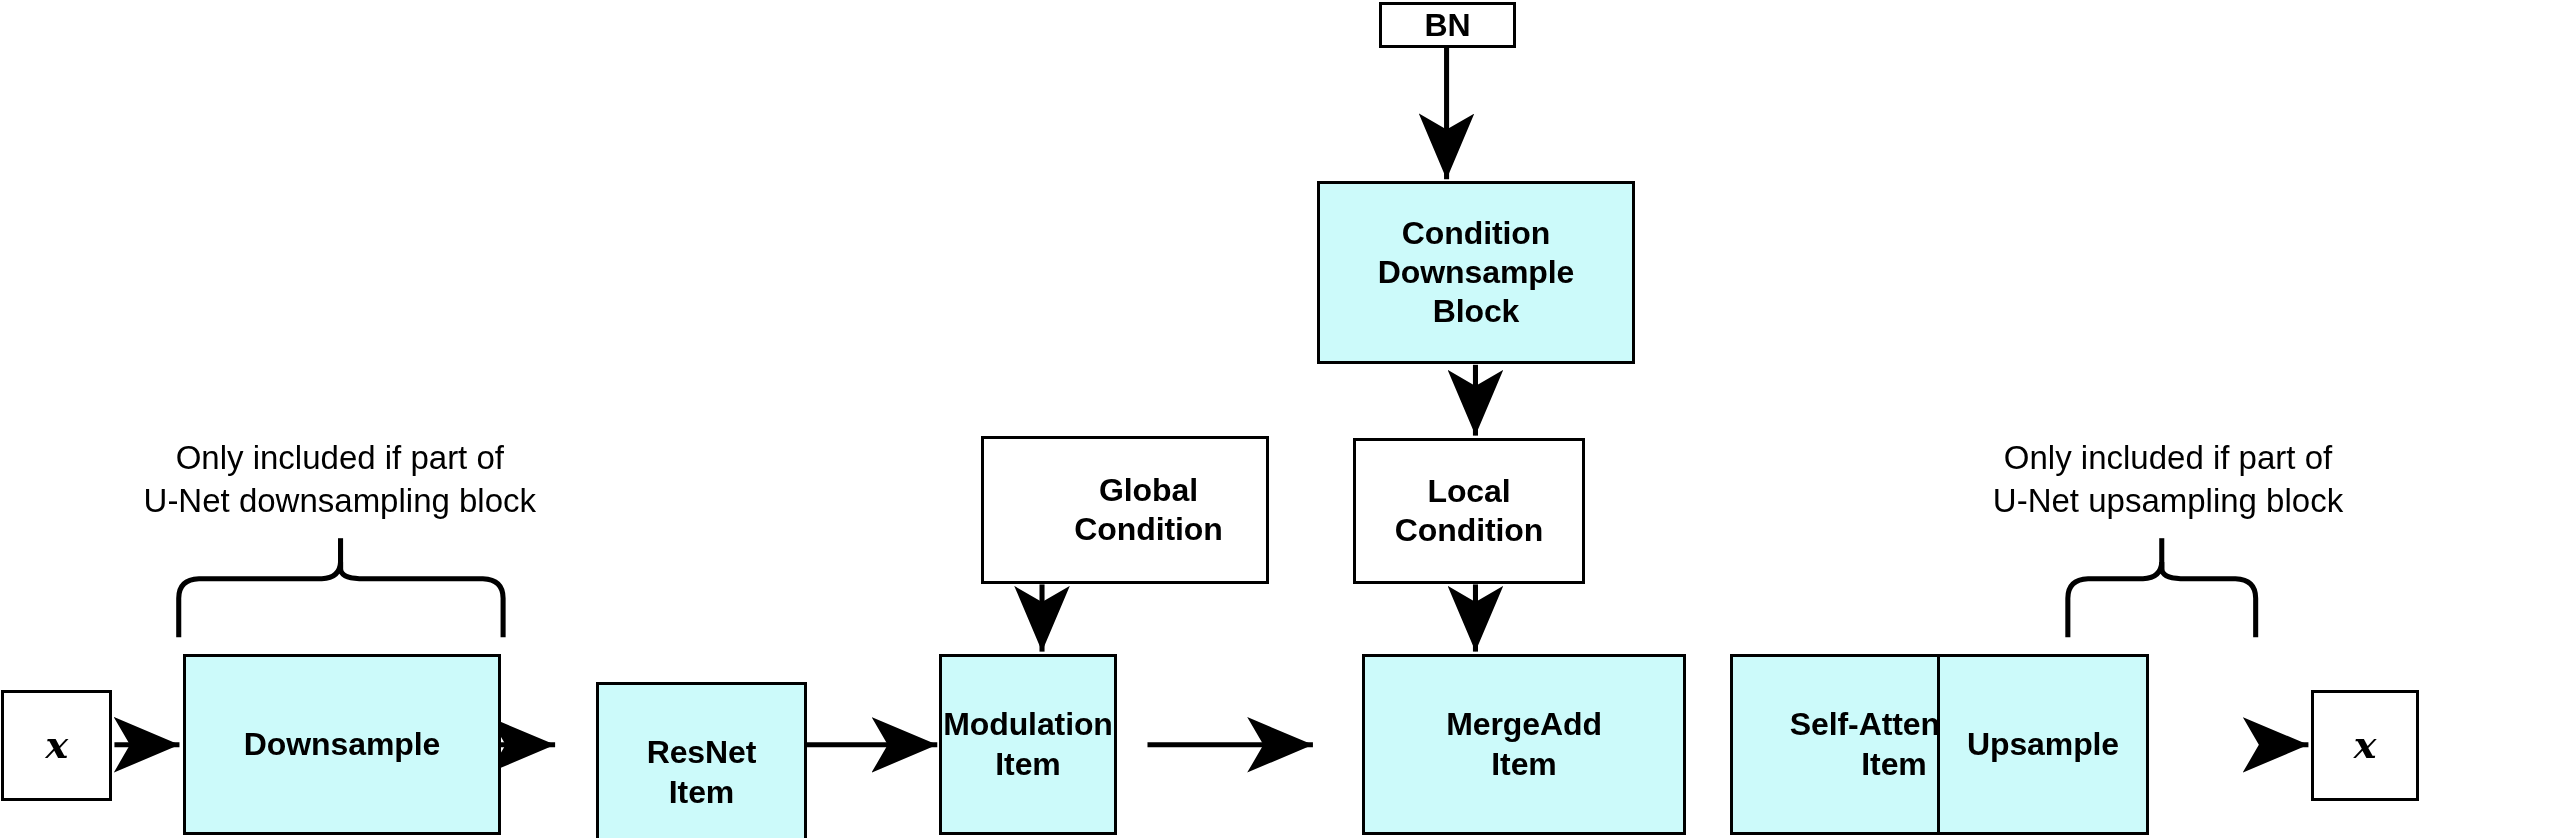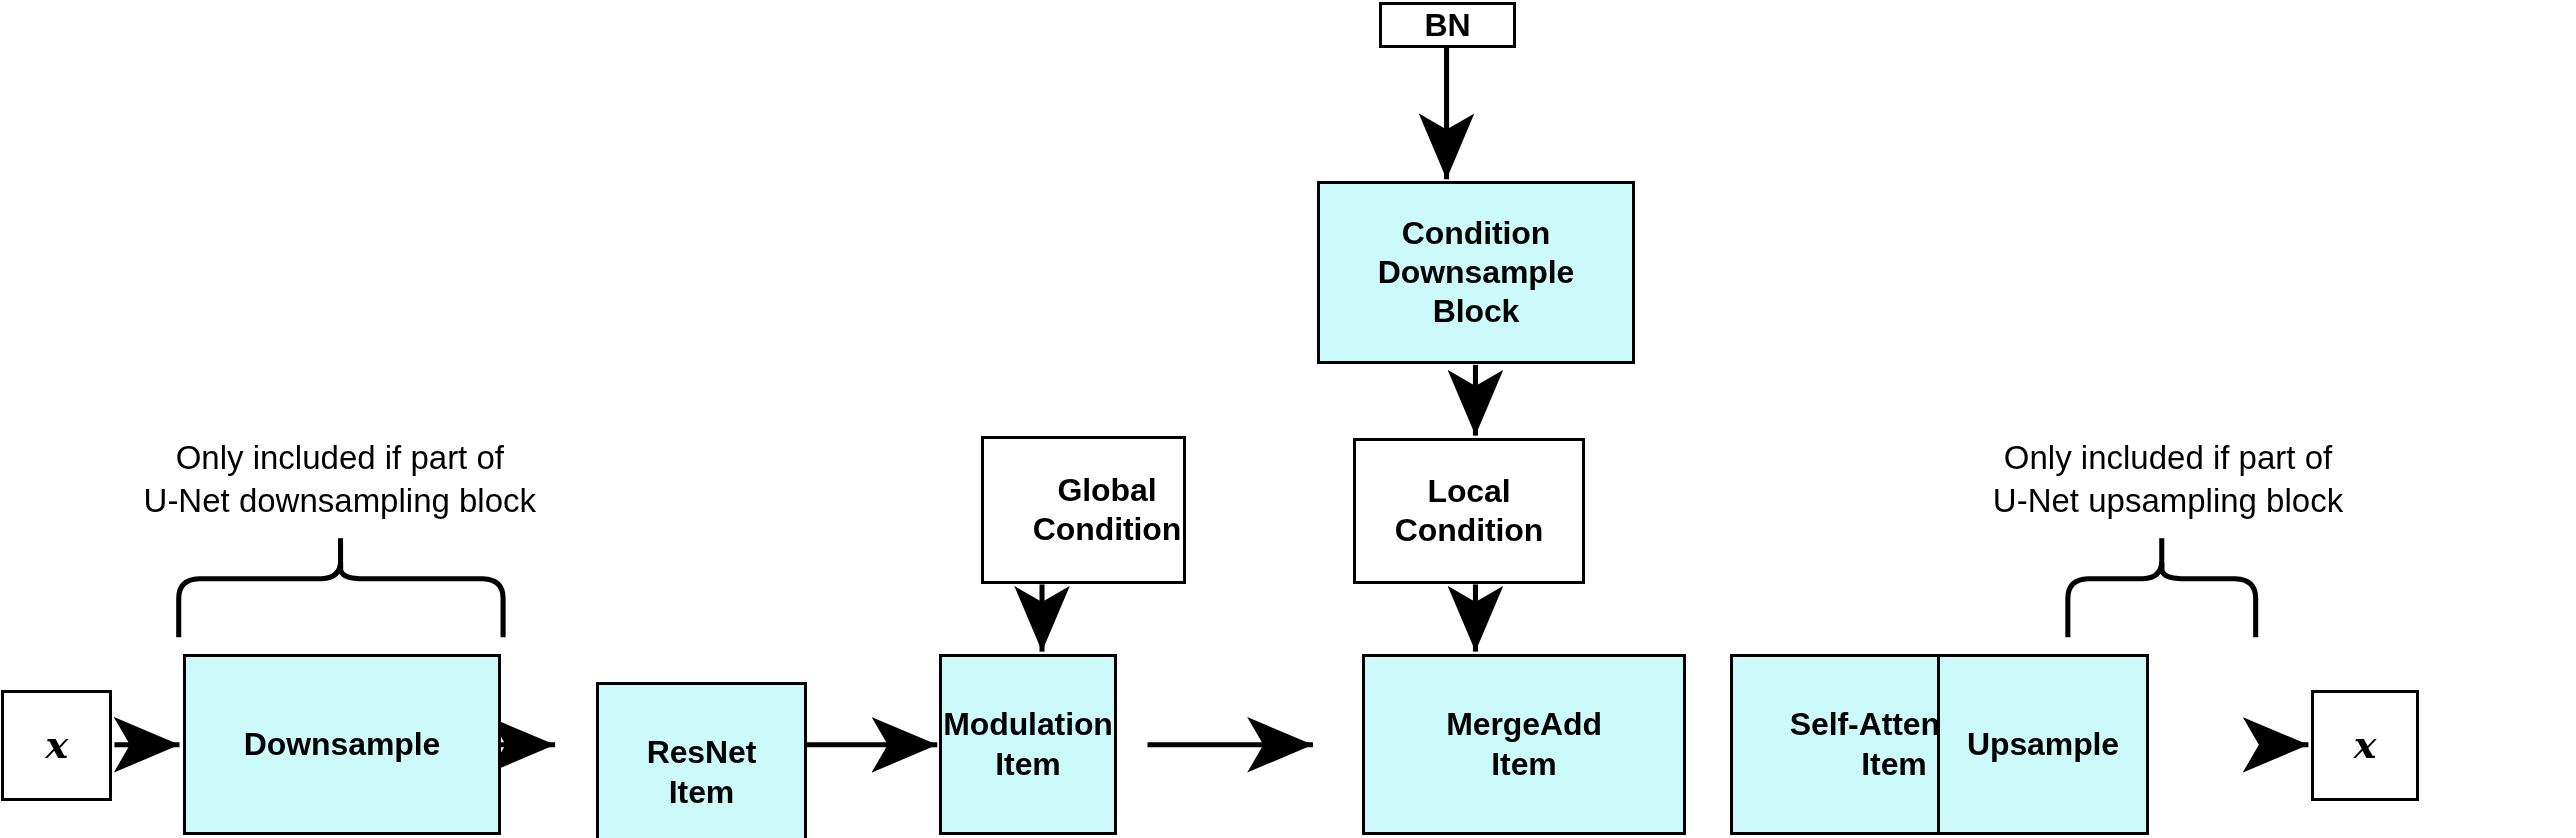--- a/index.html
+++ b/index.html
@@ -155,21 +155,21 @@
     <span class="lbl">Condition
 Downsample
 Block</span>
   </div>
 
   <div class="node white" style="left:1353px; top:438px; width:232px; height:146px;">
     <span class="lbl">Local
 Condition</span>
   </div>
 
-  <div class="node white" style="left:981px; top:436px; width:205px; height:148px;padding-left:47px;">
+  <div class="node white" style="left:981px; top:436px; width:288px; height:148px;padding-left:47px;">
     <span class="lbl">Global
 Condition</span>
   </div>
 
   <div class="caption" style="left:-7.2px; top:437px; width:694px;">Only included if part of
 U-Net downsampling block</div>
 
   <div class="caption" style="left:1821px; top:437px; width:694px;">Only included if part of
 U-Net upsampling block</div>
 

